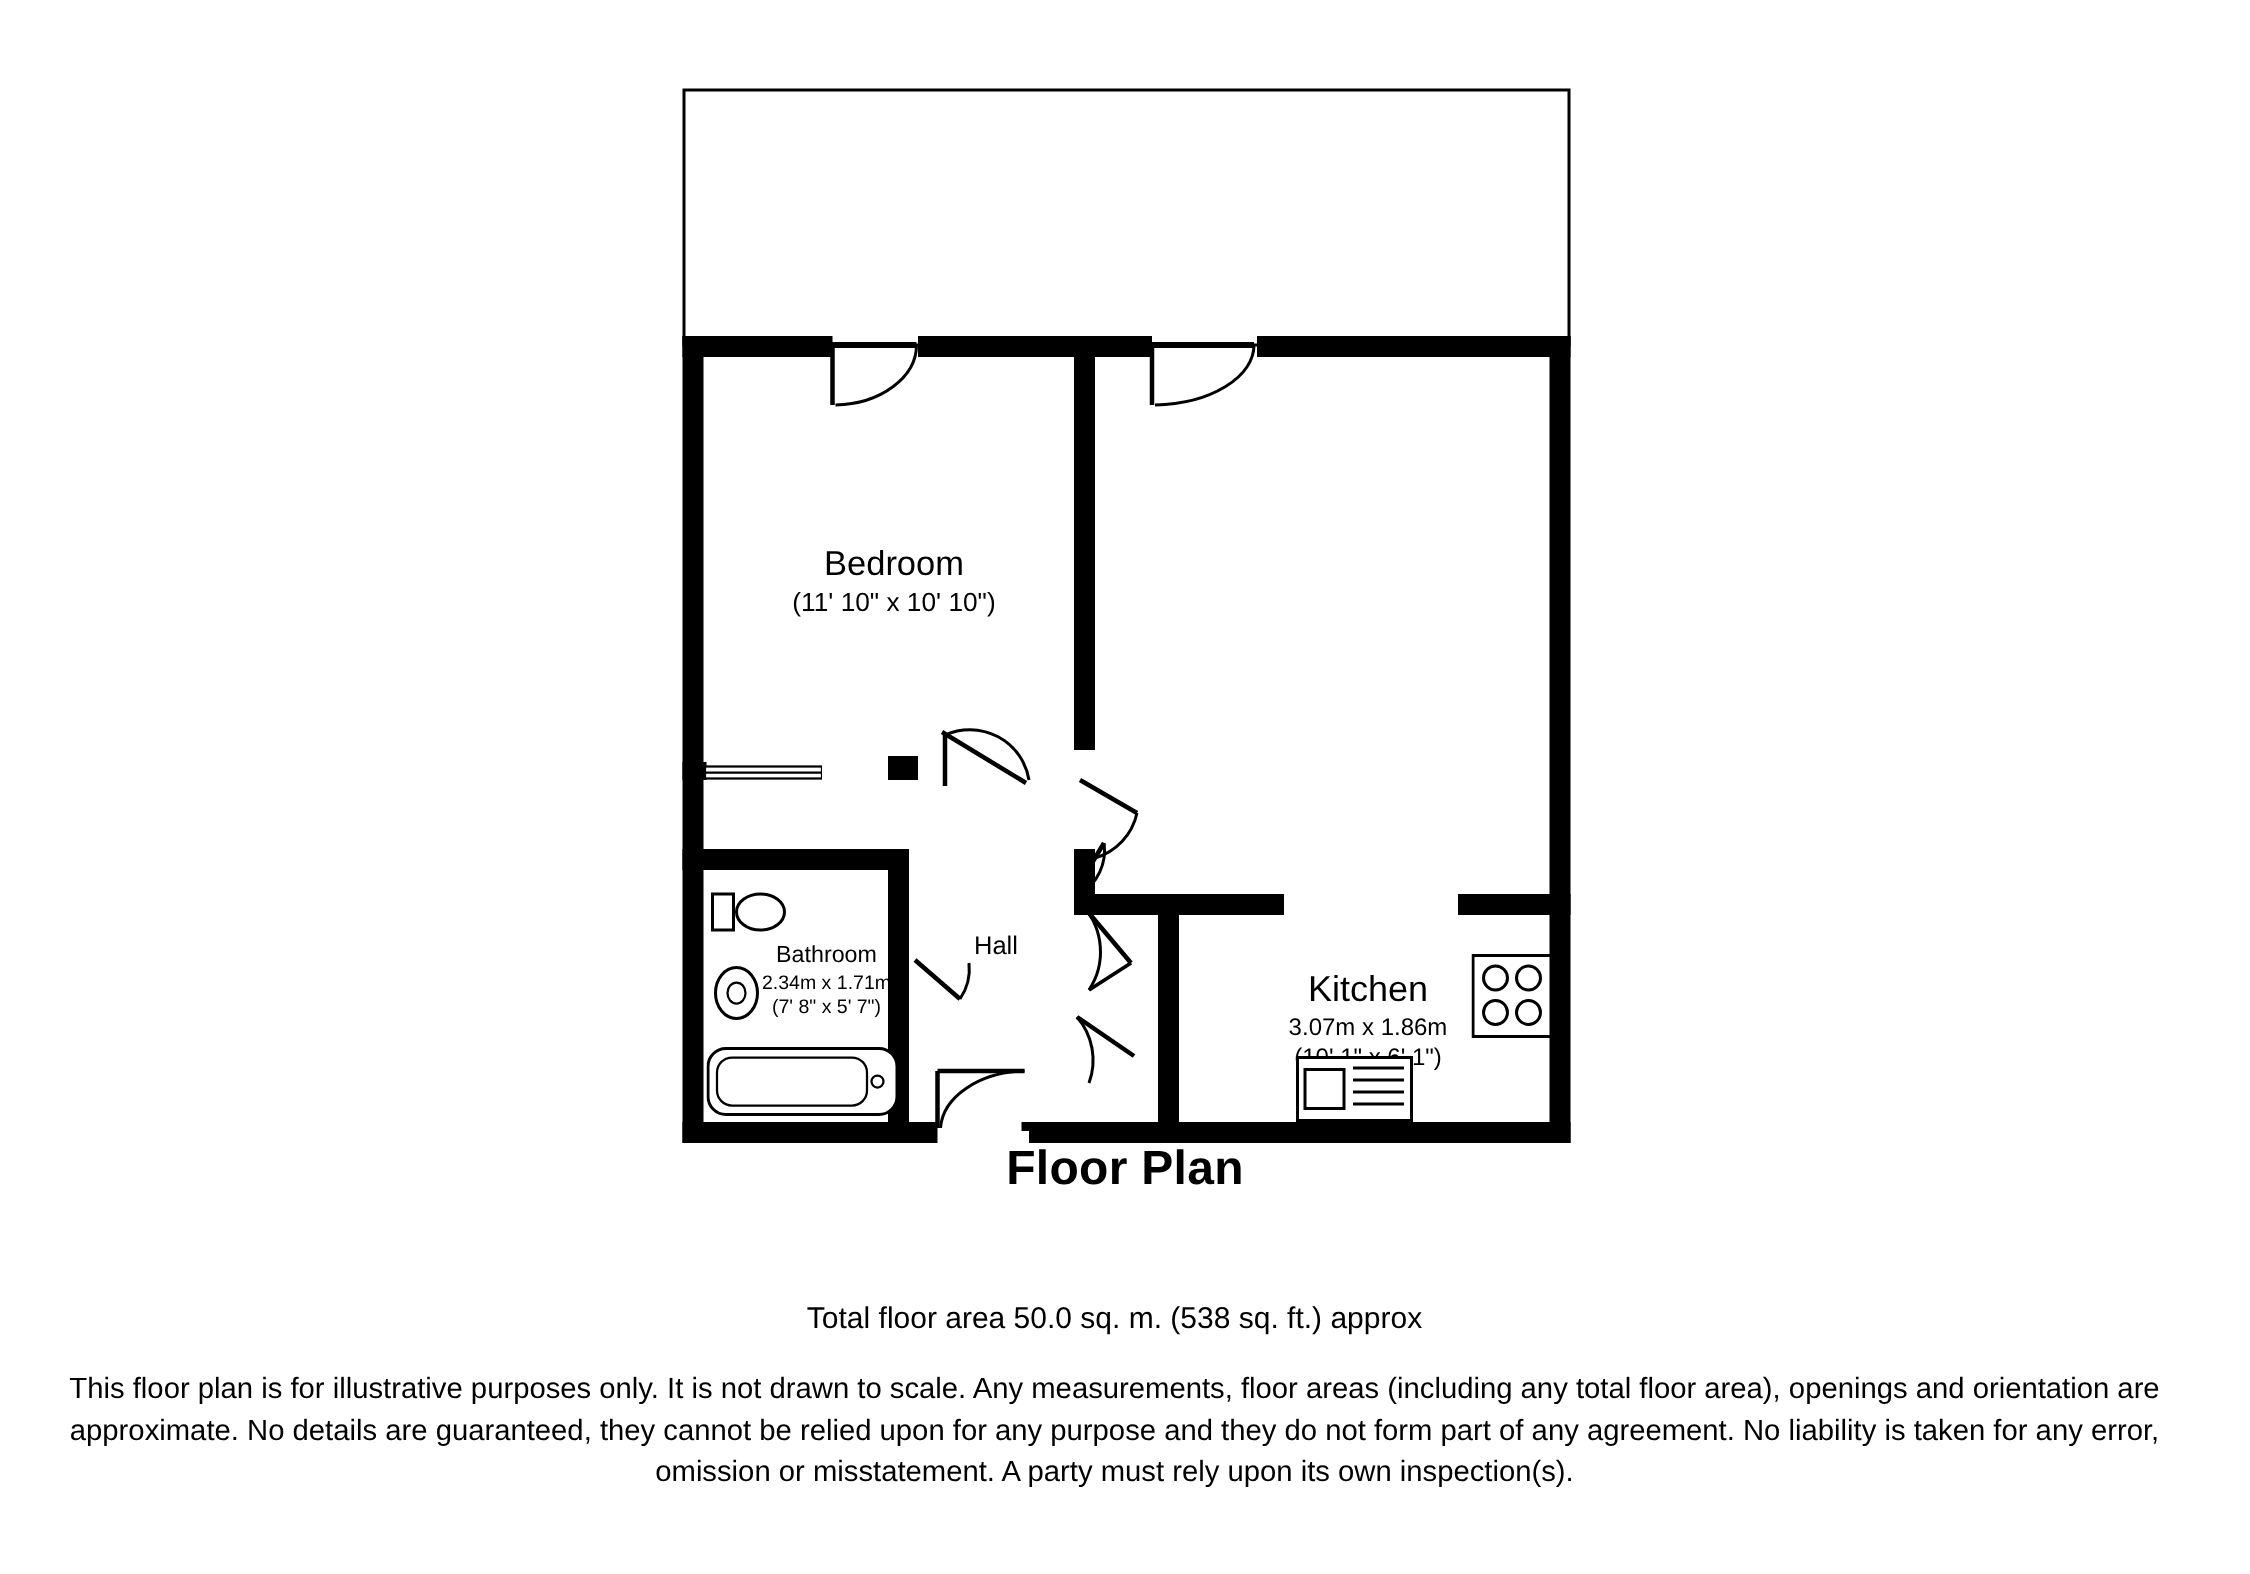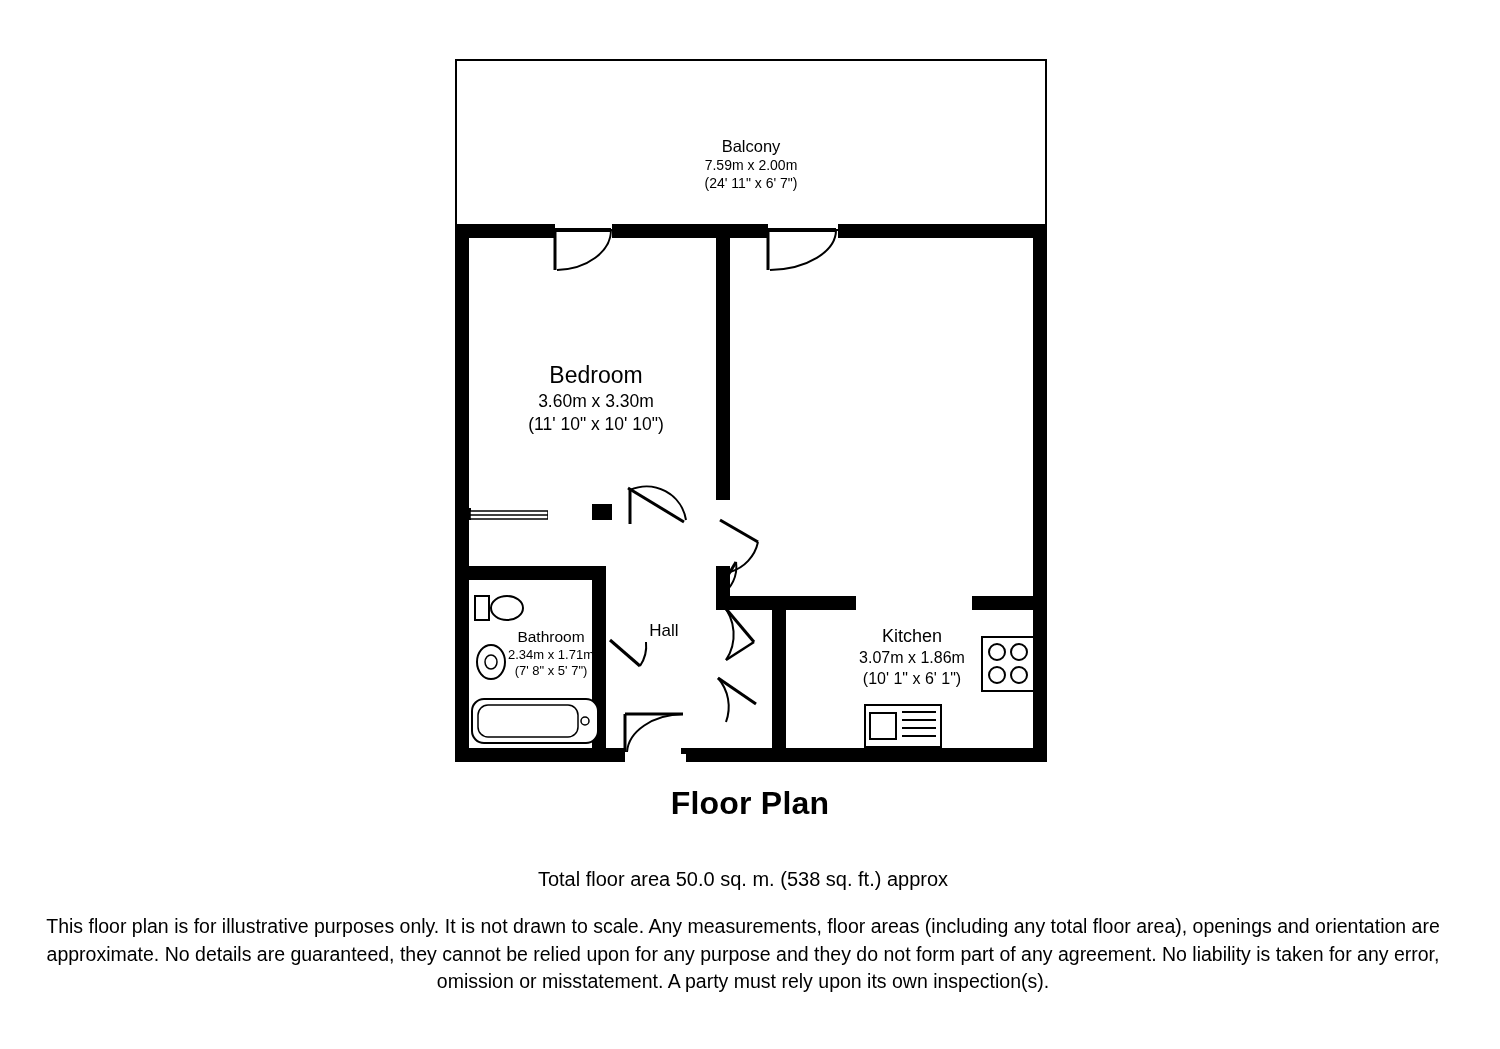--- a/index.html
+++ b/index.html
@@ -67,21 +67,21 @@
   .door svg { display: block; overflow: visible; }
 
   
   .fixture { position: absolute; }
   .fixture svg { display: block; }
 
   
   .plan-title {
     position: absolute;
     left: 0;
-    top: 785px;
+    top: 760px;
     width: 1500px;
     text-align: center;
     font-size: 32px;
     font-weight: bold;
     letter-spacing: 0.2px;
   }
 
   
   .footer {
     position: absolute;
@@ -99,25 +99,20 @@
     line-height: 1.42;
     margin: 0;
   }
 </style>
 </head>
 <body>
 
 <div class="plan-stage">
 
   <div class="balcony"></div>
-  <div class="room-label balcony-label" style="left:605px; top:136px; width:292px;">
-    <div class="name">Balcony</div>
-    <div class="dim">7.59m x 2.00m</div>
-    <div class="dim">(24' 11" x 6' 7")</div>
-  </div>
 
   <div class="wall" style="left:455px; top:224px; width:100px; height:14px;"></div>
   <div class="wall" style="left:612px; top:224px; width:156px; height:14px;"></div>
   <div class="wall" style="left:838px; top:224px; width:209px; height:14px;"></div>
 
   <div class="wall" style="left:455px; top:224px; width:14px; height:538px;"></div>
 
   <div class="wall" style="left:1033px; top:224px; width:14px; height:538px;"></div>
 
   <div class="wall" style="left:455px; top:748px; width:170px; height:14px;"></div>
@@ -135,33 +130,32 @@
   <div class="wall" style="left:772px; top:596px; width:14px; height:80px;"></div>
   <div class="wall" style="left:772px; top:676px; width:14px; height:86px;"></div>
 
   <div class="wall" style="left:716px; top:596px; width:140px; height:14px;"></div>
   <div class="wall" style="left:972px; top:596px; width:75px; height:14px;"></div>
 
   <div class="wall" style="left:716px; top:566px; width:14px; height:44px;"></div>
 
   <div class="room-label big" style="left:450px; top:361px; width:292px;">
     <div class="name">Bedroom</div>
-    <div class="dim">3.60m x 3.30m</div>
     <div class="dim">(11' 10" x 10' 10")</div>
   </div>
 
 
   <div class="room-label small" style="left:462px; top:627px; width:178px;">
     <div class="name">Bathroom</div>
     <div class="dim">2.34m x 1.71m</div>
     <div class="dim">(7' 8" x 5' 7")</div>
   </div>
 
   <div class="room-label" style="left:800px; top:625px; width:224px;">
-    <div class="name" style="font-size:18px;">Kitchen</div>
+    <div class="name" style="font-size:24px;margin-top:20px;">Kitchen</div>
     <div class="dim">3.07m x 1.86m</div>
     <div class="dim">(10' 1" x 6' 1")</div>
   </div>
 
   <div class="room-label hall-label" style="left:614px; top:620px; width:100px;">
     <div class="name">Hall</div>
   </div>
 
   <div class="door" style="left:553px; top:226px;">
     <svg width="64" height="48" viewBox="0 0 64 48">

